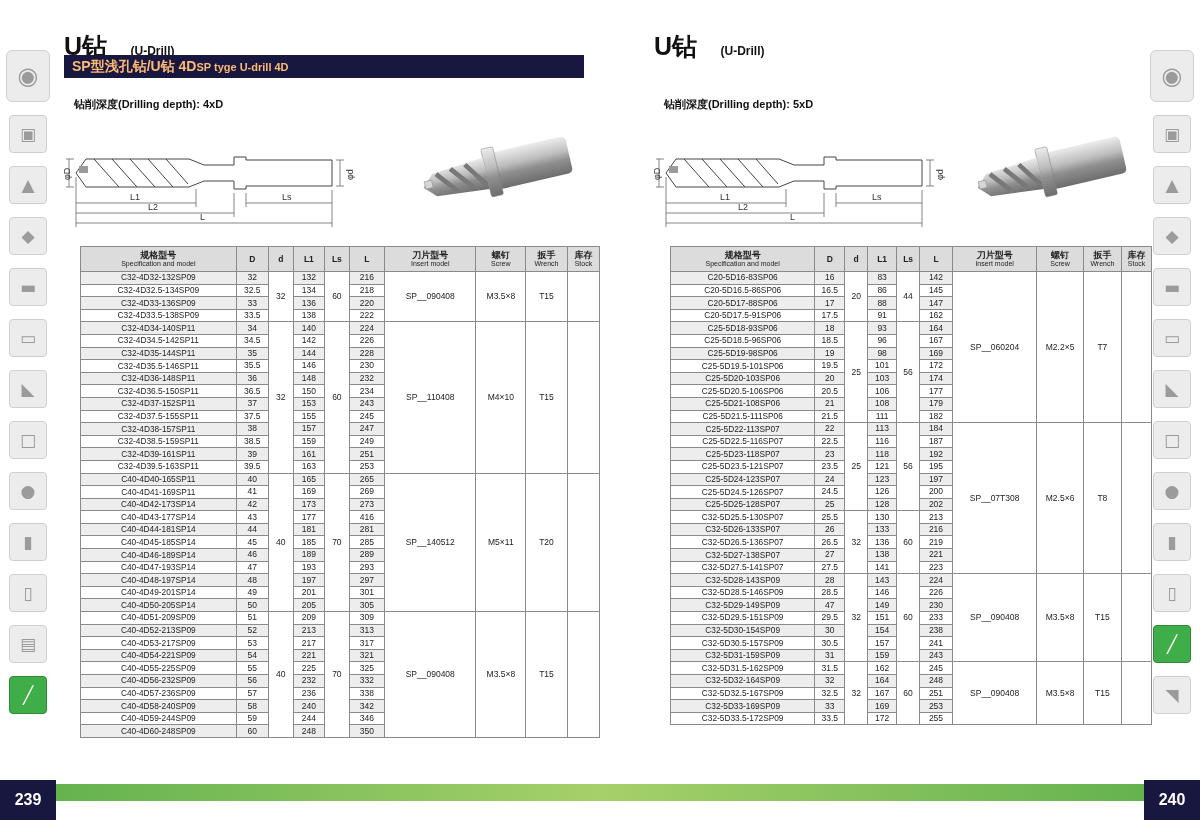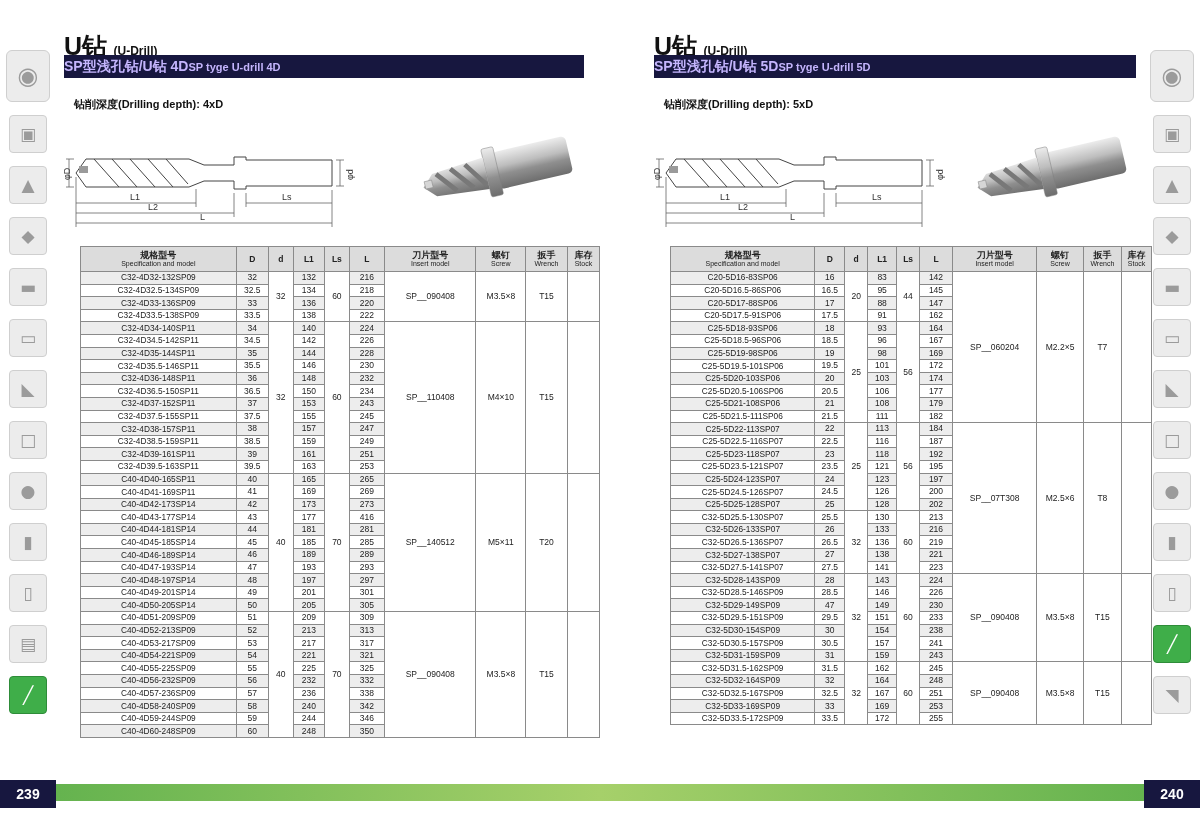--- a/index.html
+++ b/index.html
@@ -16,24 +16,24 @@
   .side-icon.first{width:44px;height:52px;font-size:24px;border-radius:6px}
   .side-icon.active{background:#3fae49;border-color:#2e8c39;color:#fff}
 
   
   .page{position:absolute;top:0;height:780px}
   .page.p0{left:64px;width:520px}
   .page.p1{left:654px;width:482px}
 
   .series-title{position:absolute;top:30px;left:0;white-space:nowrap}
   .series-title .big{font-size:25px;font-weight:bold}
-  .series-title .small{font-size:12px;font-weight:bold;margin-left:2px}
-
-  .title-bar{position:absolute;top:55px;left:0;right:0;height:23px;background:#17173f;color:#c4b5fd;
-    display:flex;align-items:center;padding-left:0;white-space:nowrap}
+  .series-title .small{font-size:12px;font-weight:bold;margin-left:19px}
+
+  .title-bar{position:absolute;top:55px;left:0;right:0;height:23px;background:#17173f;color:#fdba74;
+    display:flex;align-items:center;padding-left:8px;white-space:nowrap}
   .title-bar .cn{font-size:14px;font-weight:bold}
   .title-bar .en{font-size:11px;font-weight:bold;}
 
   .depth{position:absolute;top:97px;left:10px;font-size:11px;font-weight:bold}
 
   .figure{position:absolute;top:112px;left:0;right:0;height:132px;display:flex;justify-content:space-between;align-items:center}
   .figure svg.schematic{width:310px;height:130px;flex:none}
   .figure svg.render{width:170px;height:126px;flex:none;margin-right:4px}
   .dim-text{font-size:9px;fill:#333}
 
@@ -43,22 +43,22 @@
   th,td{border:1px solid #8a8a8a;text-align:center;padding:0;height:12.6px;line-height:1.05;overflow:hidden}
   thead th{background:#dcdcdc;height:25px;font-weight:bold}
   th .cnl{display:block;font-size:9px}
   th .enl{display:block;font-size:7px;font-weight:normal}
   tbody tr:nth-child(odd) td:not([rowspan]){background:#ededed}
   td.spec{font-size:8.3px}
 
   
   .foot-strip{position:absolute;left:0;right:0;top:784px;height:17px;
     background:linear-gradient(90deg,#5eb04c,#a6d06a 50%,#5eb04c)}
-  .pageno{position:absolute;top:780px;width:56px;height:28px;background:#17173f;color:#fff;
-    font-weight:bold;font-size:14px;display:flex;align-items:center;justify-content:center}
+  .pageno{position:absolute;top:780px;width:56px;height:40px;background:#17173f;color:#fff;
+    font-weight:bold;font-size:16px;display:flex;align-items:center;justify-content:center}
   .pageno.pl{left:0}
   .pageno.pr{right:0}
 </style>
 </head>
 <body>
 
 <aside class="sidebar left">
     <div class="side-icon first">◉</div>
     <div class="side-icon">▣</div>
     <div class="side-icon">▲</div>
@@ -430,24 +430,20 @@
         </tr>
       </tbody>
     </table>
 </section>
 
 <section class="page p1">
   <div class="series-title">
     <span class="big">U钻</span>
     <span class="small">(U-Drill)</span>
   </div>
-  <div class="title-bar">
-    <span class="cn">SP型浅孔钻/U钻  5D</span>
-    <span class="en">SP tyge U-drill  5D</span>
-  </div>
   <div class="depth">钻削深度(Drilling depth): 5xD</div>
 
   <div class="figure">
     <svg class="schematic" viewBox="0 0 310 130">
       <g stroke="#444" fill="none" stroke-width="1">
         <path d="M22 46 L125 46 L140 52 L170 52 L170 44 L182 44 L182 47 L268 47 L268 73 L182 73 L182 76 L170 76 L170 68 L140 68 L125 74 L22 74 L12 60 Z"></path>
         <path d="M30 46 L55 74 M48 46 L73 74 M66 46 L91 74 M84 46 L109 74 M102 46 L124 71"></path>
         <rect x="15" y="53" width="9" height="7" fill="#9a9a9a" stroke="none"></rect>
       </g>
       <g stroke="#666" stroke-width="0.8" fill="none">
@@ -533,21 +529,21 @@
           <td rowspan="4">44</td>
           <td>142</td>
           <td rowspan="12">SP__060204</td>
           <td rowspan="12">M2.2×5</td>
           <td rowspan="12">T7</td>
           <td rowspan="12"></td>
         </tr>
         <tr>
           <td class="spec">C20-5D16.5-86SP06</td>
           <td>16.5</td>
-          <td>95</td>
+          <td>86</td>
           <td>145</td>
         </tr>
         <tr>
           <td class="spec">C20-5D17-88SP06</td>
           <td>17</td>
           <td>88</td>
           <td>147</td>
         </tr>
         <tr>
           <td class="spec">C20-5D17.5-91SP06</td>

